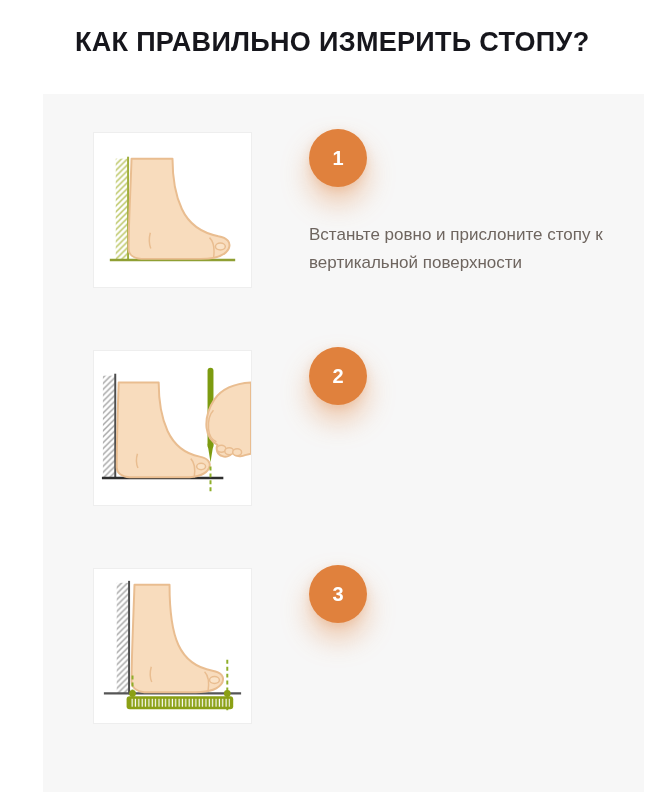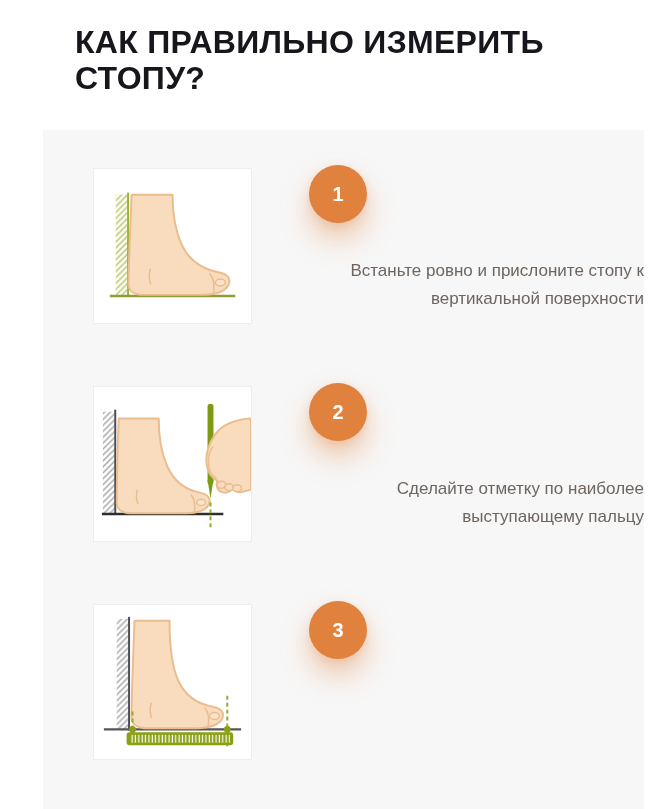--- a/index.html
+++ b/index.html
@@ -3,21 +3,21 @@
 <meta charset="utf-8">
 <style>
   html,body{margin:0;padding:0;}
   body{
     width:668px;height:809px;overflow:hidden;
     background:#ffffff;
     font-family:"Liberation Sans",sans-serif;
   }
   .page-title{
     margin:24px 0 0 75px;
-    font-size:32px;line-height:36px;
+    font-size:27px;line-height:36px;
     font-weight:800;letter-spacing:.3px;
     color:#16161c;
   }
   .panel{
     box-sizing:border-box;
     margin:34px 0 0 43px;
     width:601px;min-height:698px;
     background:#f7f7f7;
     padding:38px 0 30px 50px;
   }
@@ -36,21 +36,20 @@
     background:#e0813d;
     color:#ffffff;font-size:20px;font-weight:700;
     display:flex;align-items:center;justify-content:center;
     box-shadow:0 16px 28px rgba(224,129,61,.40),0 3px 10px rgba(224,129,61,.18);
   }
   .step-text{
     margin-top:34px;
     font-size:17px;line-height:28px;
     color:#6e655f;
     white-space:pre-line;
-    text-align:right;
   }
 </style>
 </head>
 <body>
 
 <div class="page">
 
   <h1 class="page-title">КАК ПРАВИЛЬНО ИЗМЕРИТЬ СТОПУ?</h1>
 
   <div class="panel">
@@ -115,22 +114,20 @@
             <ellipse cx="129" cy="99" rx="4.5" ry="3.5" fill="#f8dcbd" stroke="#e9bd90" stroke-width="1.5"></ellipse>
             <ellipse cx="137" cy="101.5" rx="4.5" ry="3.5" fill="#f8dcbd" stroke="#e9bd90" stroke-width="1.5"></ellipse>
             <ellipse cx="145" cy="102.5" rx="4.5" ry="3.5" fill="#f8dcbd" stroke="#e9bd90" stroke-width="1.5"></ellipse>
           </g>
         </svg>
       </div>
       <div class="step-info">
         <div class="step-circle">
           <span>2</span>
         </div>
-        <div class="step-text">Сделайте отметку по наиболее
-выступающему пальцу</div>
       </div>
     </div>
 
     <div class="step-row">
       <div class="illus">
         <svg viewBox="0 0 159 156">
           <defs>
             <pattern id="h3" patternUnits="userSpaceOnUse" width="6" height="6">
               <path d="M0,6 l6,-6 M-1.5,1.5 l3,-3 M4.5,7.5 l3,-3" stroke="#a6a6a6" stroke-width="1.5" fill="none"></path>
             </pattern>

